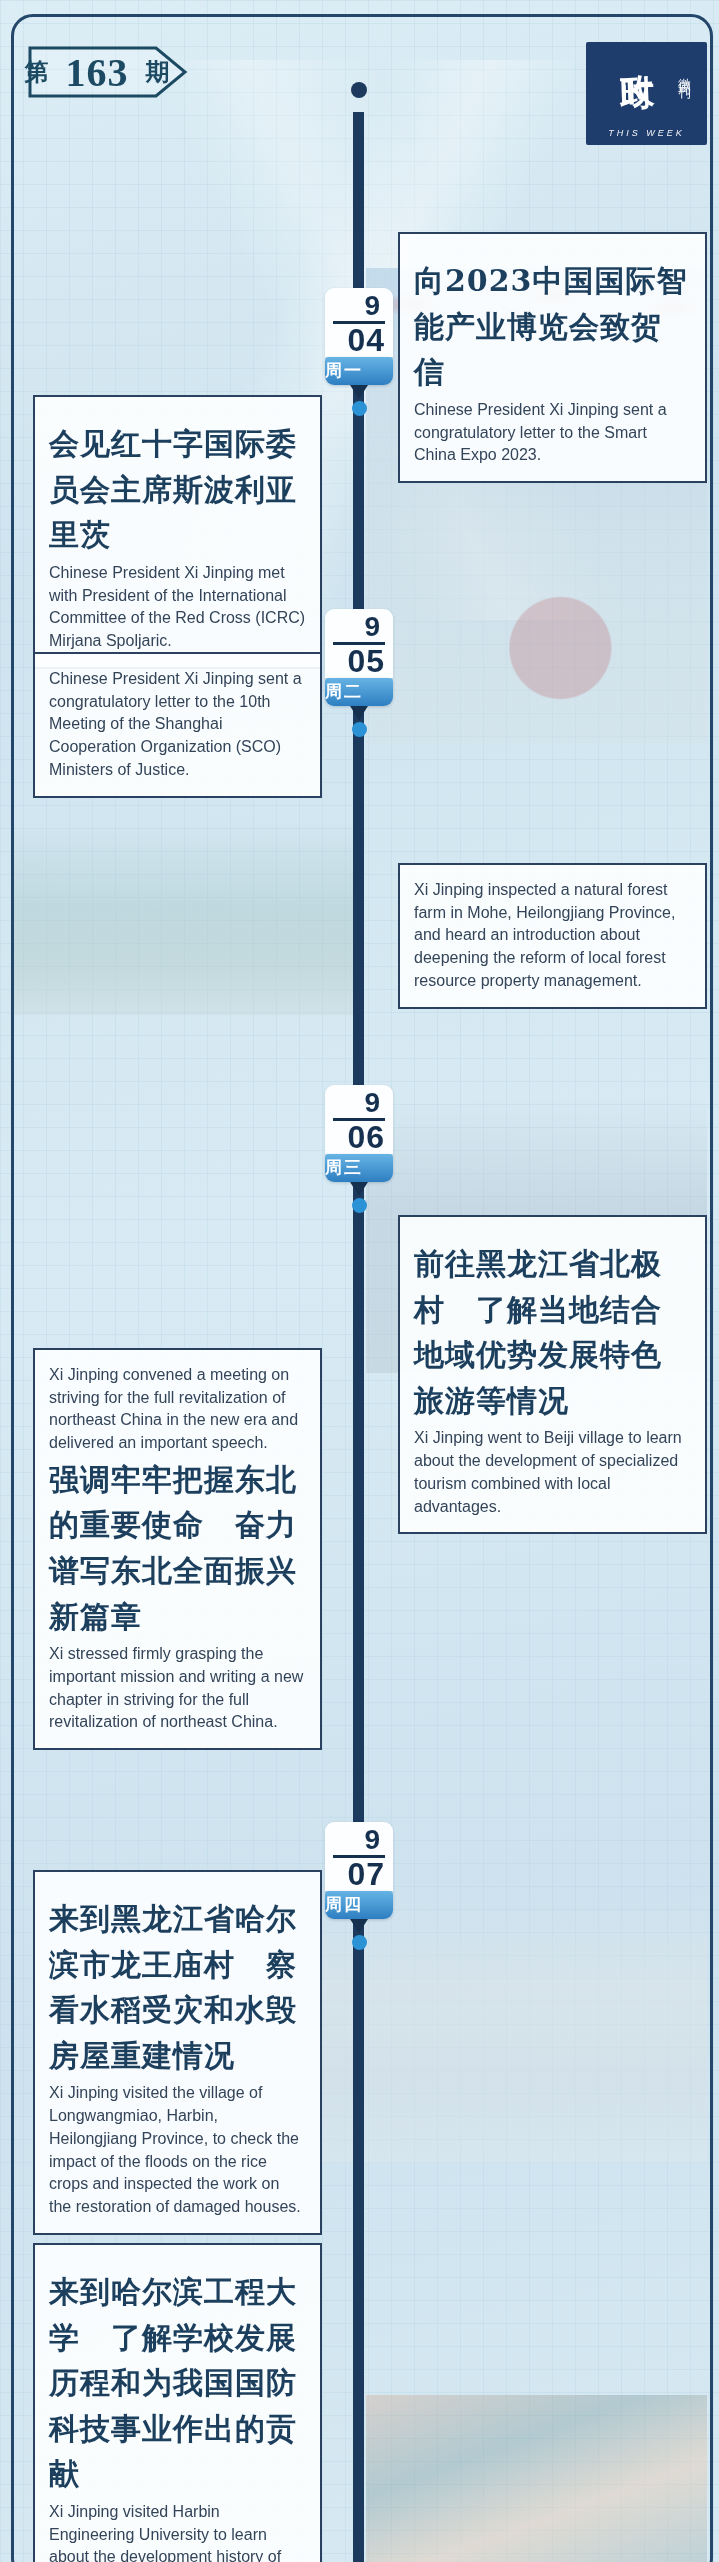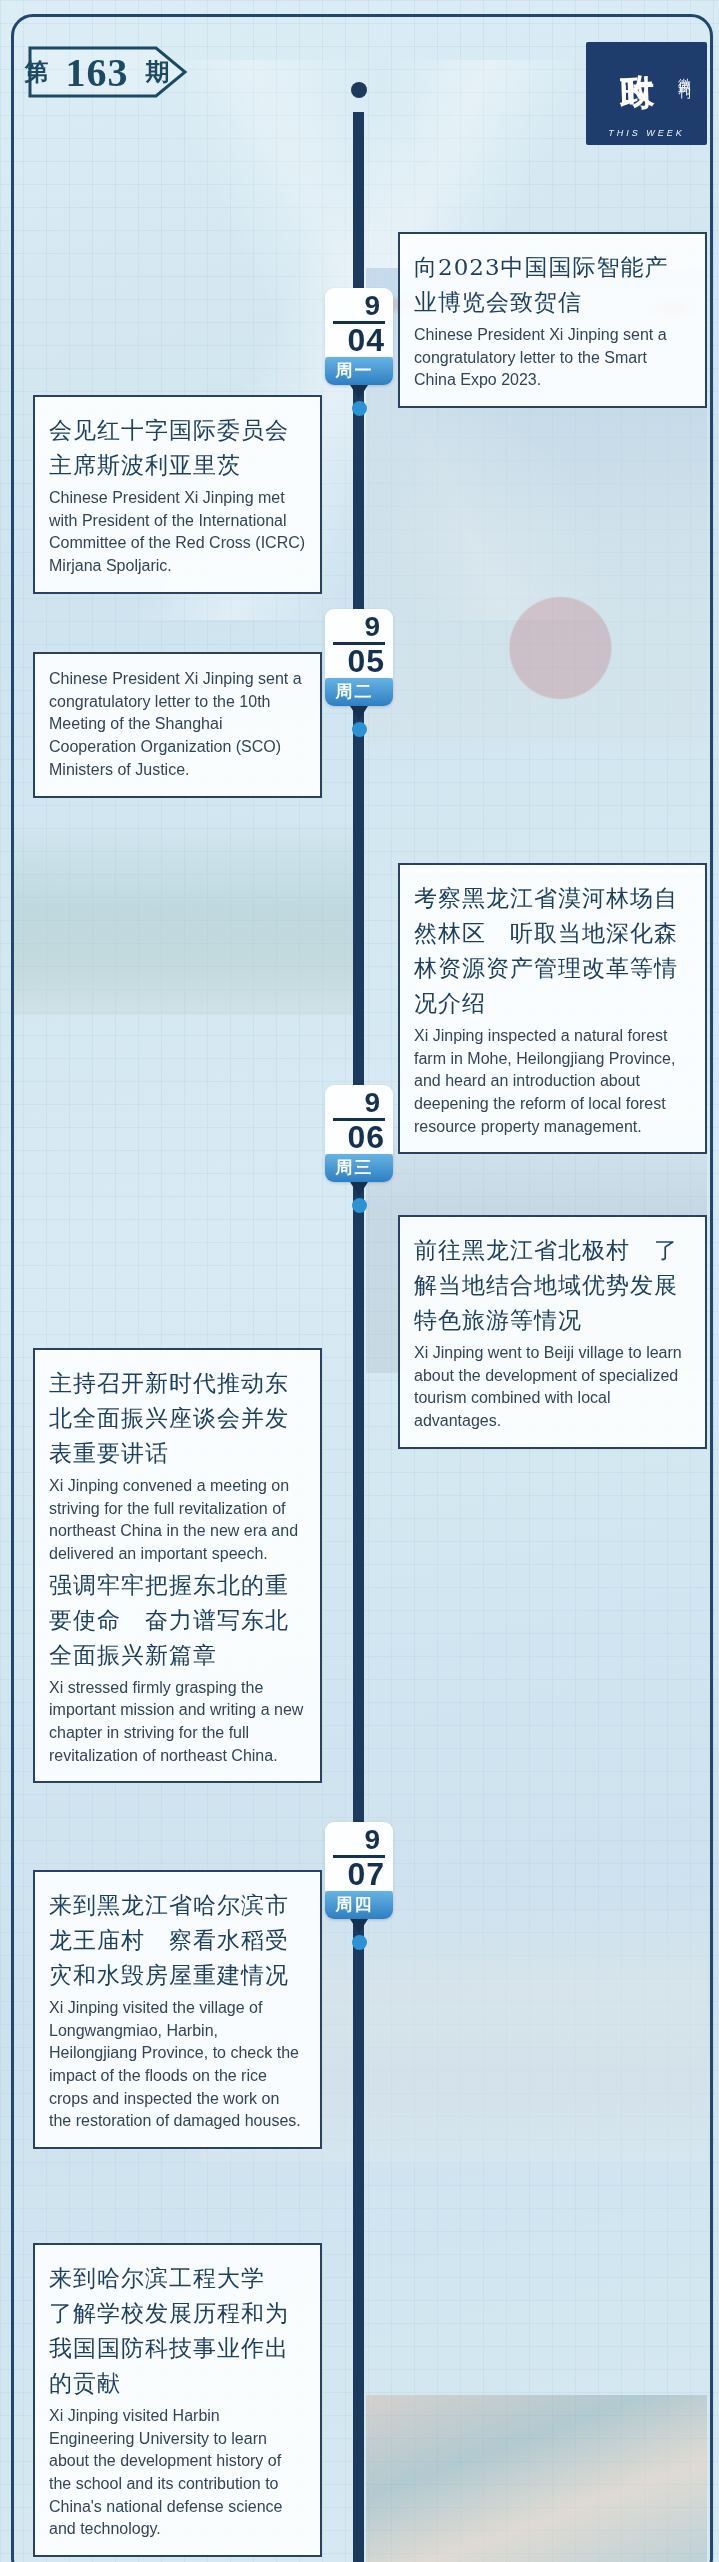--- a/index.html
+++ b/index.html
@@ -91,35 +91,35 @@
   .marker{position:absolute;left:325px;width:68px;z-index:3;}
   .date-box{
     background:#fcfeff;border-radius:9px 9px 0 0;padding:4px 8px 2px 6px;text-align:right;
     box-shadow:0 1px 3px rgba(40,70,100,0.18);
   }
   .date-box .m{font-size:28px;line-height:27px;font-weight:600;color:#16304f;padding-right:5px;}
   .date-box .sep{border-top:3.5px solid #16304f;margin:2px 0 2px 2px;}
   .date-box .d{font-size:32px;line-height:29px;font-weight:600;color:#16304f;letter-spacing:1px;}
   .weekday{
     background:linear-gradient(180deg,#66b3e4,#2e7fc2);color:#fff;
-    font-size:17px;font-weight:700;text-align:center;letter-spacing:2px;
+    font-size:17px;font-weight:700;text-align:left;letter-spacing:2px;
     padding:2px 9px 3px 0;border-radius:4px 4px 9px 9px;
     box-shadow:0 1px 3px rgba(40,70,100,0.25);
   }
   .ptr{width:0;height:0;border-left:9px solid transparent;border-right:9px solid transparent;border-top:14px solid #16304f;margin:0 auto;}
   .node{width:15px;height:15px;border-radius:50%;background:#2b92d6;margin:2px auto 0;}
   
   .card{
     position:absolute;z-index:2;box-sizing:border-box;
     background:rgba(252,254,255,0.93);border:2px solid #2a415f;
     padding:10px 14px 14px;
   }
   .card h2{
-    margin:6px 0 4px;font-family:"DejaVu Serif","Liberation Serif",serif;
-    font-size:23px;line-height:1.52;color:#1d3f5e;font-weight:400;letter-spacing:1px;
+    margin:14px 0 4px;font-family:"DejaVu Serif","Liberation Serif",serif;
+    font-size:30px;line-height:1.52;color:#1d3f5e;font-weight:700;letter-spacing:1px;
   }
   .card p{margin:4px 0 0;font-size:16px;line-height:1.42;color:#334459;}
   .card .seg2{margin-top:2px;}
   .card-right{left:398px;width:309px;}
   .card-left{left:33px;width:289px;}
 </style>
 </head>
 <body>
 
 <div class="bg-grid"></div>
@@ -205,31 +205,29 @@
 <section class="card card-left" style="top:395px">
   <h2>会见红十字国际委员会主席斯波利亚里茨</h2>
   <p>Chinese President Xi Jinping met with President of the International Committee of the Red Cross (ICRC) Mirjana Spoljaric.</p>
 </section>
 
 <section class="card card-left" style="top:652px">
   <p>Chinese President Xi Jinping sent a congratulatory letter to the 10th Meeting of the Shanghai Cooperation Organization (SCO) Ministers of Justice.</p>
 </section>
 
 <section class="card card-right" style="top:863px">
-  <h2>考察黑龙江省漠河林场自然林区　听取当地深化森林资源资产管理改革等情况介绍</h2>
   <p>Xi Jinping inspected a natural forest farm in Mohe, Heilongjiang Province, and heard an introduction about deepening the reform of local forest resource property management.</p>
 </section>
 
 <section class="card card-right" style="top:1215px">
   <h2>前往黑龙江省北极村　了解当地结合地域优势发展特色旅游等情况</h2>
   <p>Xi Jinping went to Beiji village to learn about the development of specialized tourism combined with local advantages.</p>
 </section>
 
 <section class="card card-left" style="top:1348px">
-  <h2>主持召开新时代推动东北全面振兴座谈会并发表重要讲话</h2>
   <p>Xi Jinping convened a meeting on striving for the full revitalization of northeast China in the new era and delivered an important speech.</p>
   <h2 class="seg2">强调牢牢把握东北的重要使命　奋力谱写东北全面振兴新篇章</h2>
   <p>Xi stressed firmly grasping the important mission and writing a new chapter in striving for the full revitalization of northeast China.</p>
 </section>
 
 <section class="card card-left" style="top:1870px">
   <h2>来到黑龙江省哈尔滨市龙王庙村　察看水稻受灾和水毁房屋重建情况</h2>
   <p>Xi Jinping visited the village of Longwangmiao, Harbin, Heilongjiang Province, to check the impact of the floods on the rice crops and inspected the work on the restoration of damaged houses.</p>
 </section>
 

